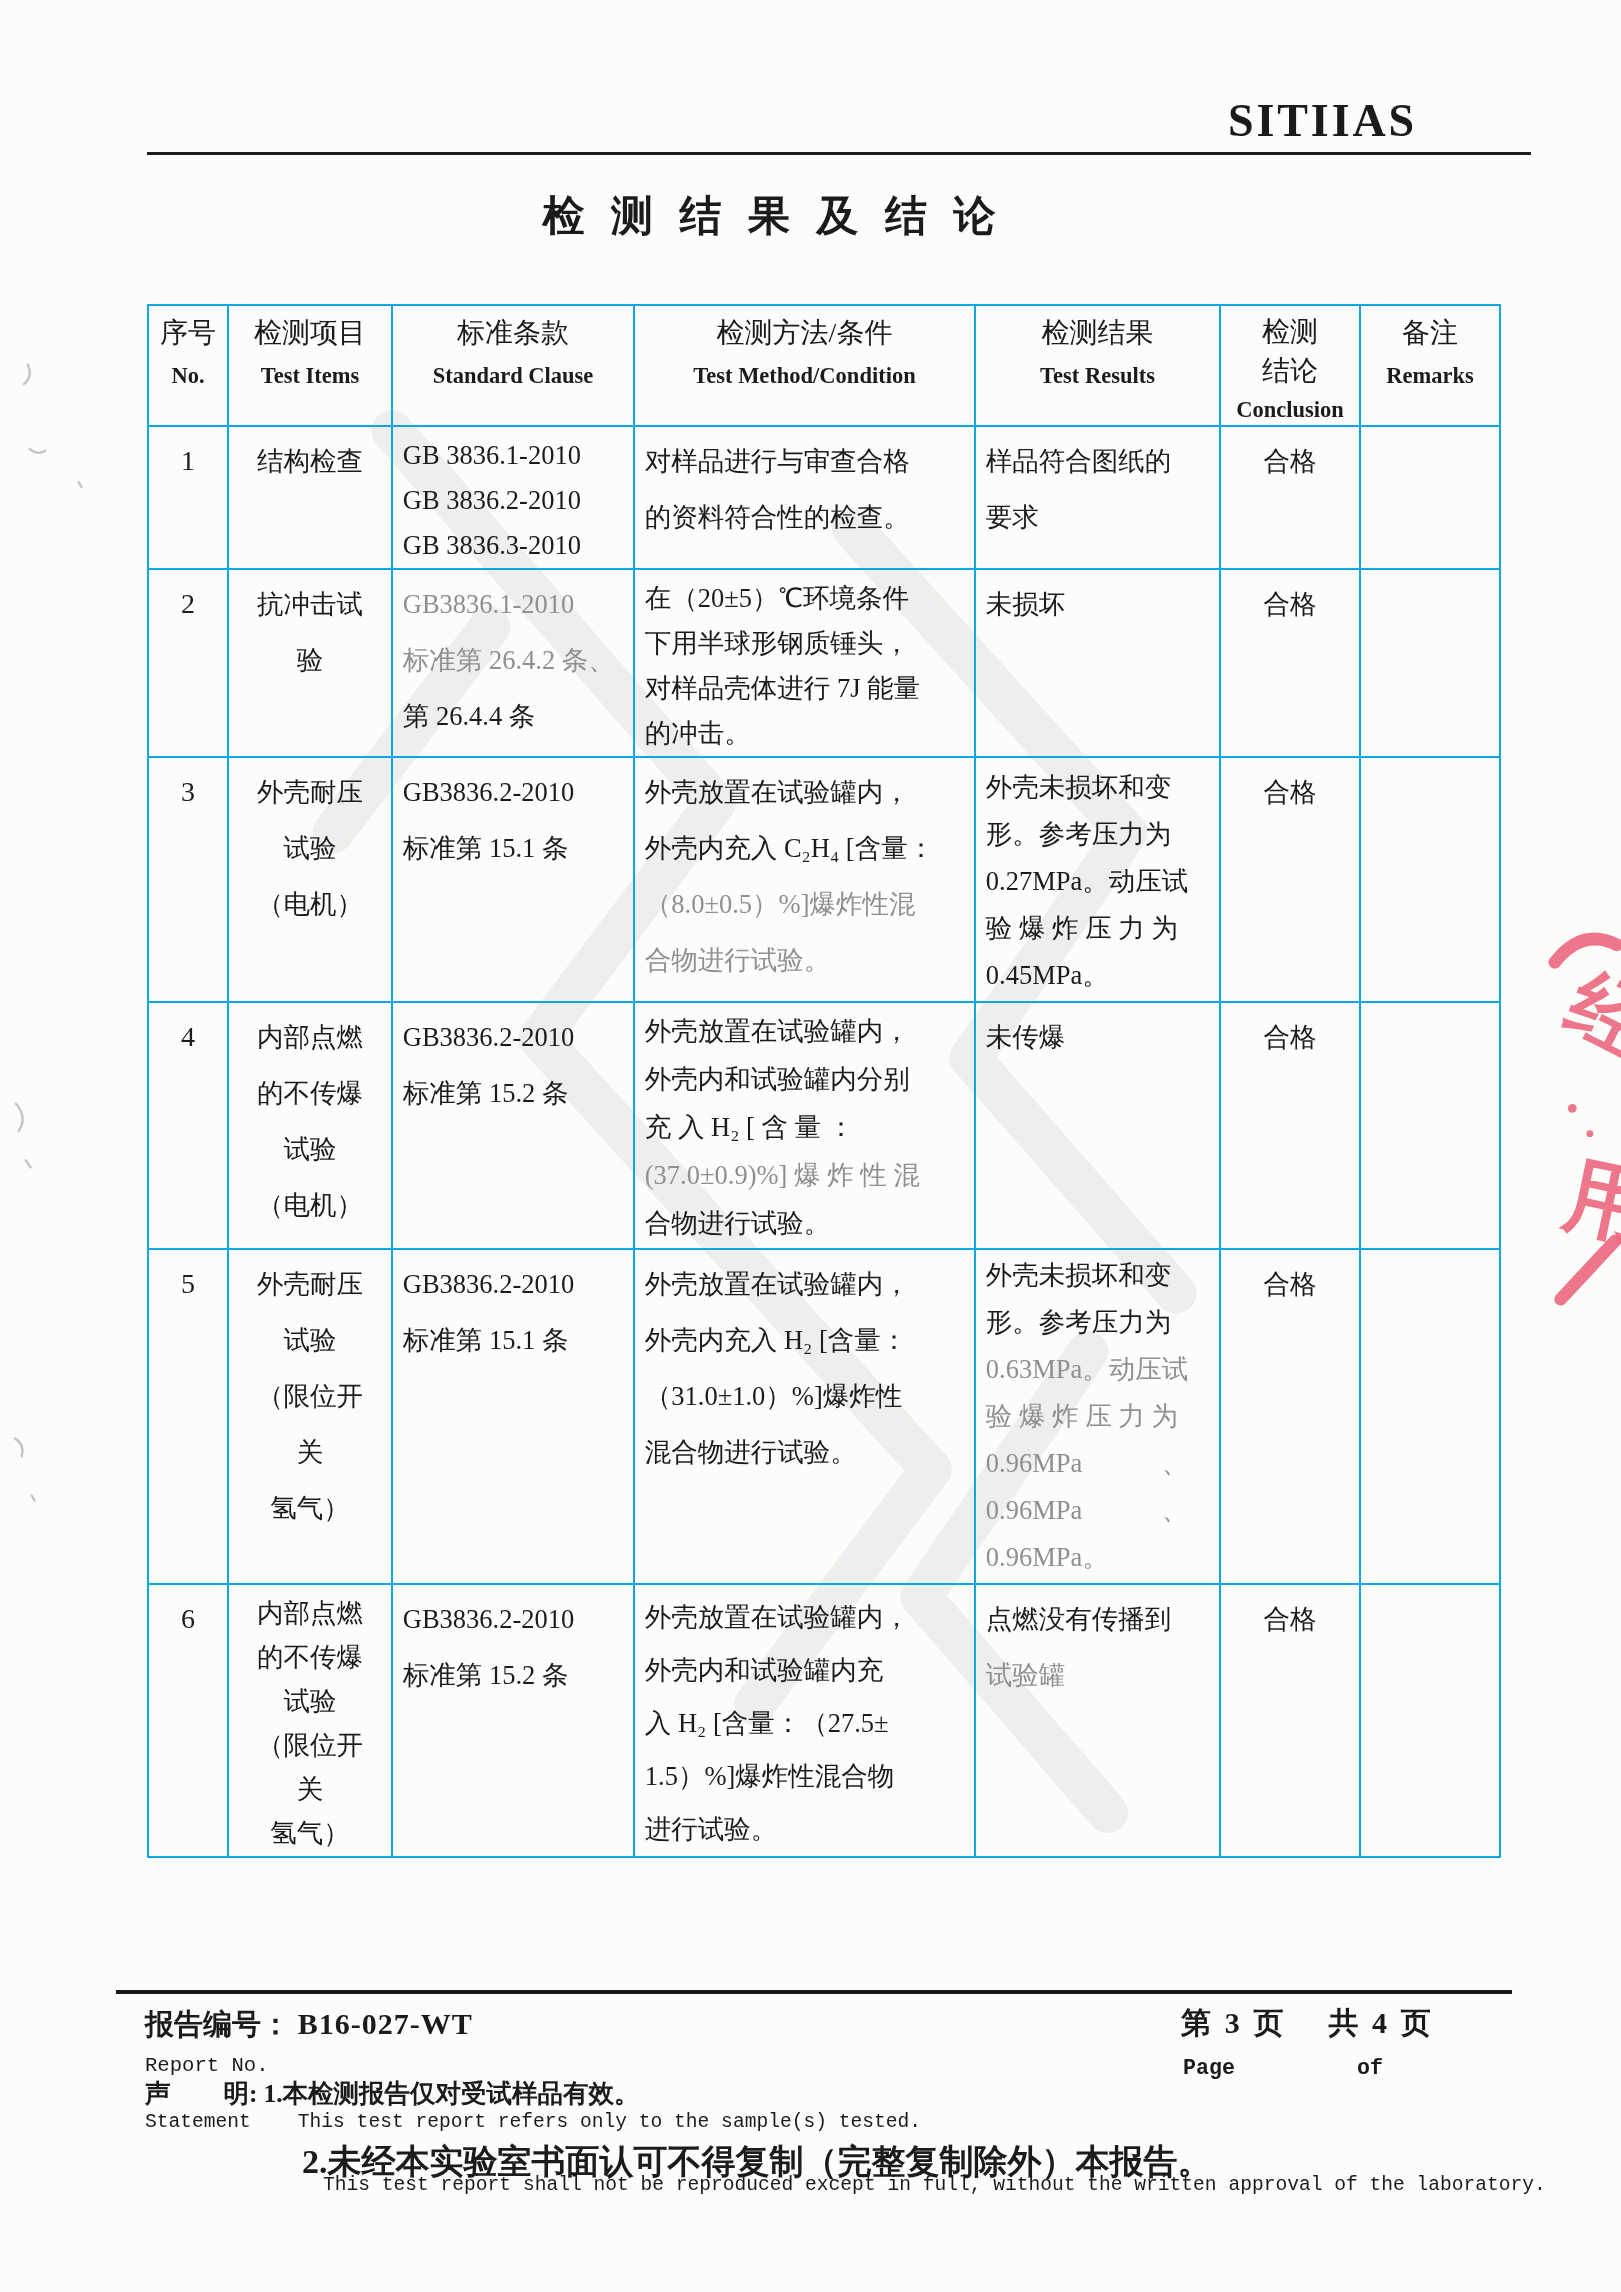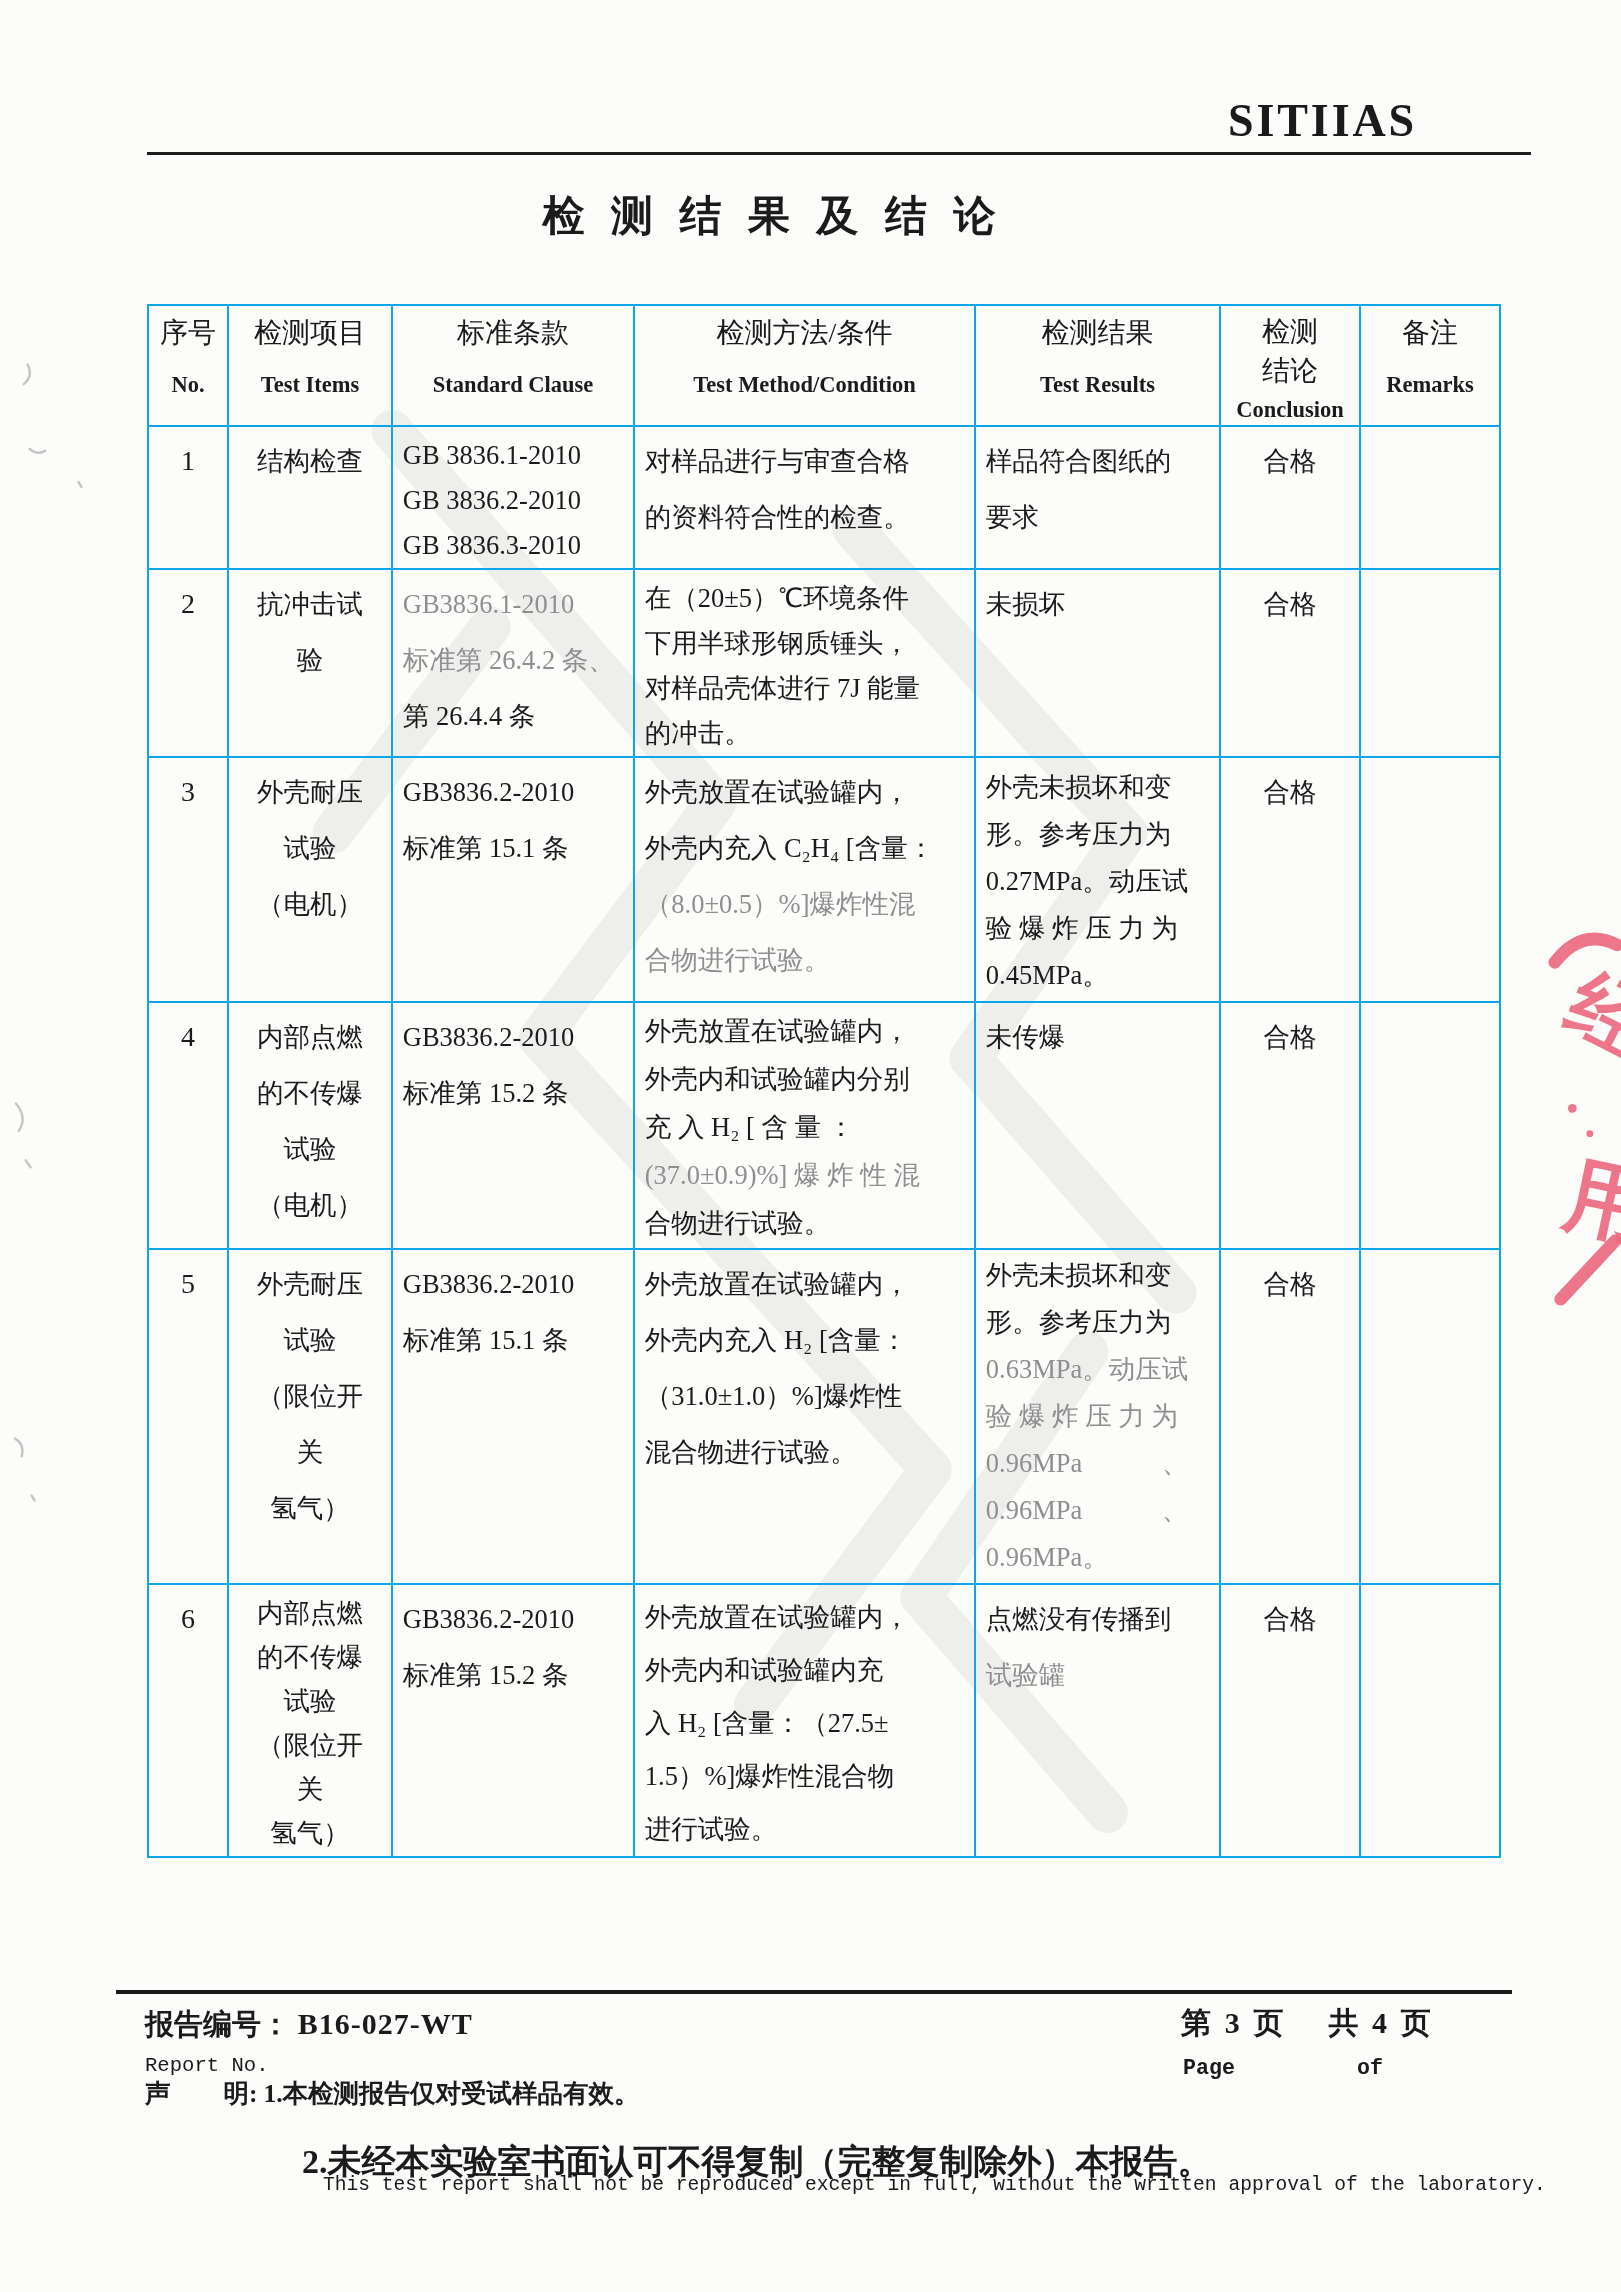--- a/index.html
+++ b/index.html
@@ -57,21 +57,21 @@
   col.c-no{width:80px}
   col.c-item{width:164px}
   col.c-clause{width:242px}
   col.c-method{width:341px}
   col.c-result{width:245px}
   col.c-conclusion{width:140px}
   col.c-remarks{width:140px}
   thead tr{height:120px}
   thead th{text-align:center;padding-top:13.7px;font-weight:normal;}
   thead th .zh{font-size:28px;line-height:41px;}
-  thead th .en{font-size:22.5px;font-weight:bold;line-height:31px;margin-top:16px;font-family:"Liberation Serif", serif;}
+  thead th .en{font-size:22.5px;font-weight:bold;line-height:31px;margin-top:7px;font-family:"Liberation Serif", serif;}
   thead th.tall{padding-top:5.9px;}
   thead th.tall .zh{line-height:39px;}
   thead th.tall .en{margin-top:3.9px;}
   tbody tr:nth-child(1){height:143px}
   tbody tr:nth-child(2){height:186px}
   tbody tr:nth-child(3){height:245px}
   tbody tr:nth-child(4){height:247px}
   tbody tr:nth-child(5){height:335px}
   tbody tr:nth-child(6){height:272px}
   tbody td{font-size:26.5px;}
@@ -390,17 +390,20 @@
     <span>第</span><span>3</span><span class="gap">页</span><span>共</span><span>4</span><span>页</span>
   </div>
   <div class="page-block-en">
     <span>Page</span>
     <span class="of">of</span>
   </div>
 
   <div class="stmt-zh1">
     <span>声</span><span class="lbl2">明:</span><span>1.本检测报告仅对受试样品有效。</span>
   </div>
+  <div class="stmt-en1">
+    <span>Statement</span><span class="txt">This test report refers only to the sample(s) tested.</span>
+  </div>
   <div class="stmt-zh2">2.未经本实验室书面认可不得复制（完整复制除外）本报告。</div>
   <div class="stmt-en2">This test report shall not be reproduced except in full, without the written approval of the laboratory.</div>
 
 </div>
 
 
 </body></html>

